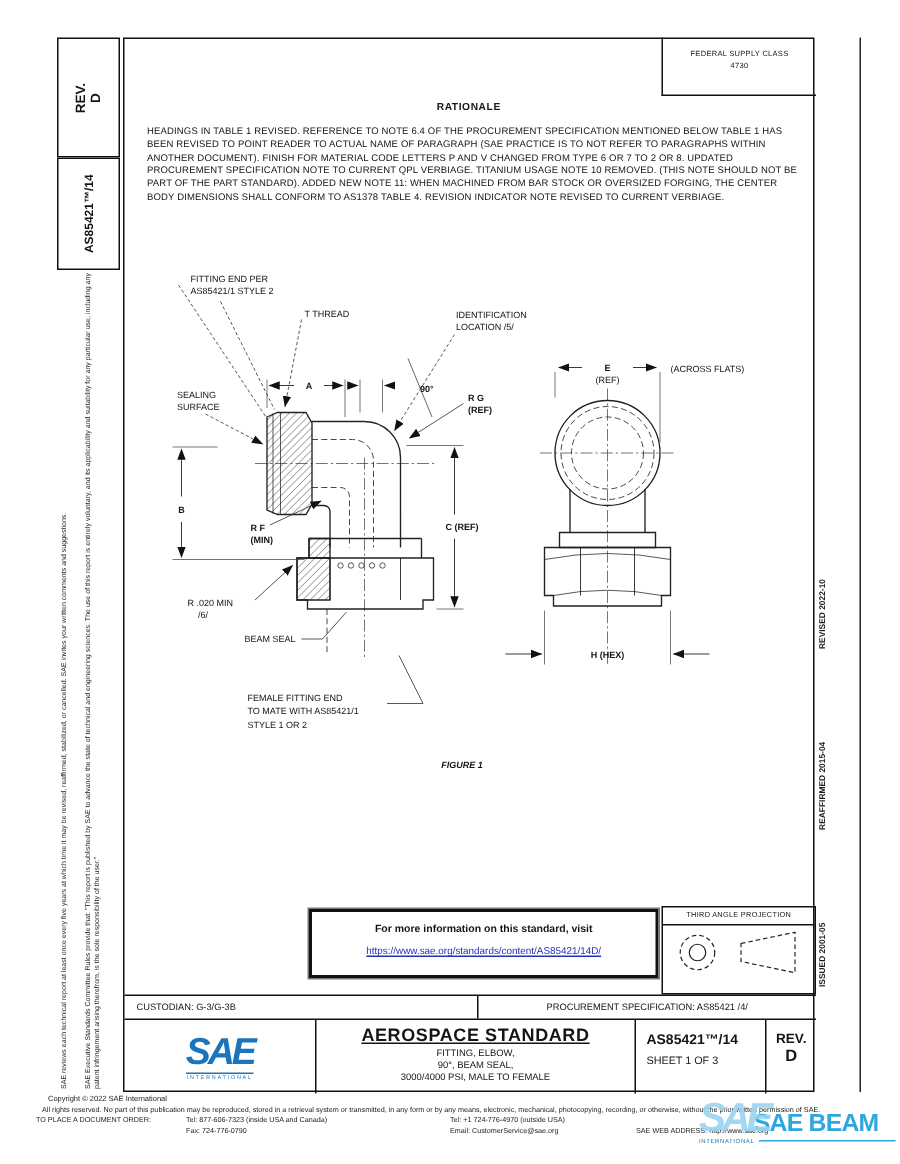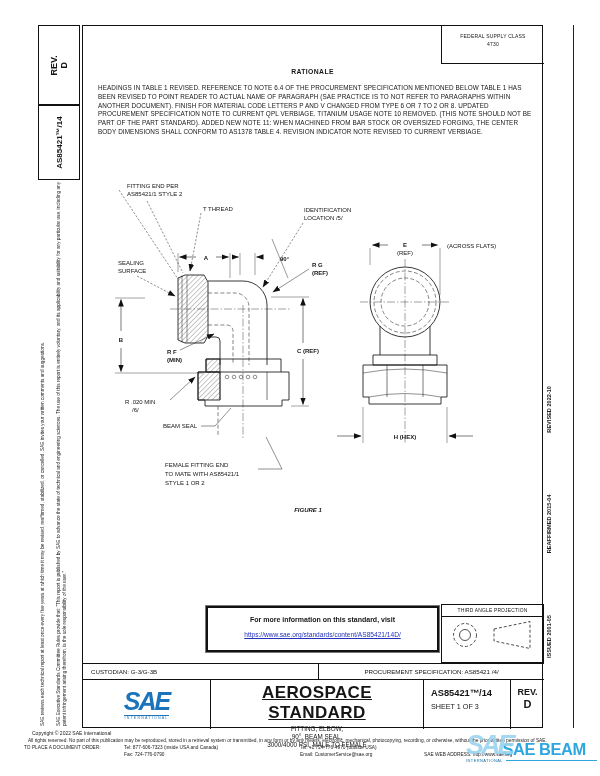--- a/index.html
+++ b/index.html
@@ -45,21 +45,21 @@
   .proj-box { position:absolute; left:358px; top:578px; width:103px; height:59px; border:1.2px solid #111; }
   .proj-label { border-bottom:1.2px solid #111; text-align:center; font-size:4.9px; padding:3px 0; letter-spacing:.2px; }
 
   
   .row1 { position:absolute; left:0; top:637px; width:461px; height:16px; border-top:1.4px solid #111; display:flex; }
   .cell-custodian { width:236px; border-right:1.4px solid #111; font-size:6.2px; display:flex; align-items:center; padding-left:8px; }
   .cell-procurement { flex:1; font-size:6.2px; display:flex; align-items:center; justify-content:center; }
   .row2 { position:absolute; left:0; top:653px; width:461px; height:50px; border-top:1.4px solid #111; display:flex; }
   .cell-logo { width:128px; border-right:1.4px solid #111; display:flex; align-items:center; justify-content:center; }
   .cell-title { width:213px; border-right:1.4px solid #111; text-align:center; padding-top:3px; }
-  .std-heading { font-size:17px; font-weight:bold; text-decoration:underline; letter-spacing:.4px; }
+  .std-heading { font-size:12px; font-weight:bold; text-decoration:underline; letter-spacing:.4px; }
   .std-sub { font-size:6.3px; line-height:1.3; margin-top:2px; }
   .cell-doc { width:87px; border-right:1.4px solid #111; padding:8px 0 0 7px; }
   .doc-num { font-size:9.3px; font-weight:bold; }
   .doc-sheet { font-size:7.2px; margin-top:4px; }
   .cell-rev { flex:1; text-align:center; padding-top:7px; }
   .rev-l { font-size:9px; font-weight:bold; }
   .rev-v { font-size:11px; font-weight:bold; margin-top:1px; }
 
   .sae-logo-text { font-size:25px; font-weight:bold; font-style:italic; color:#1c75bb; letter-spacing:-2px; line-height:.9; }
   .sae-logo-sub { display:block; font-size:3.6px; color:#1c75bb; letter-spacing:1.2px; border-top:1px solid #1c75bb; margin-top:1px; text-align:center; }

